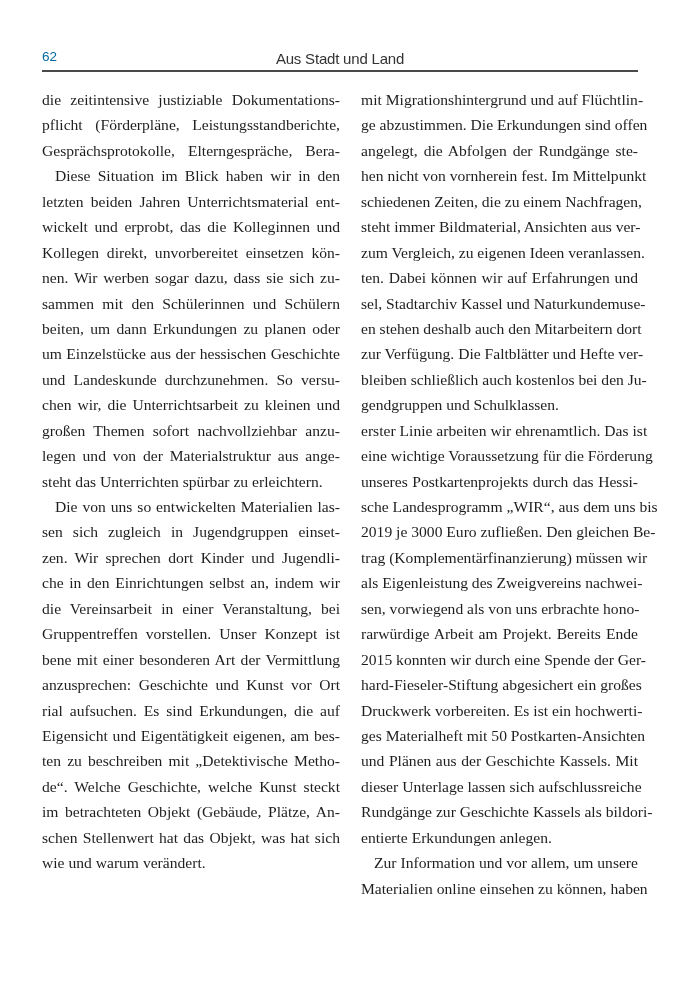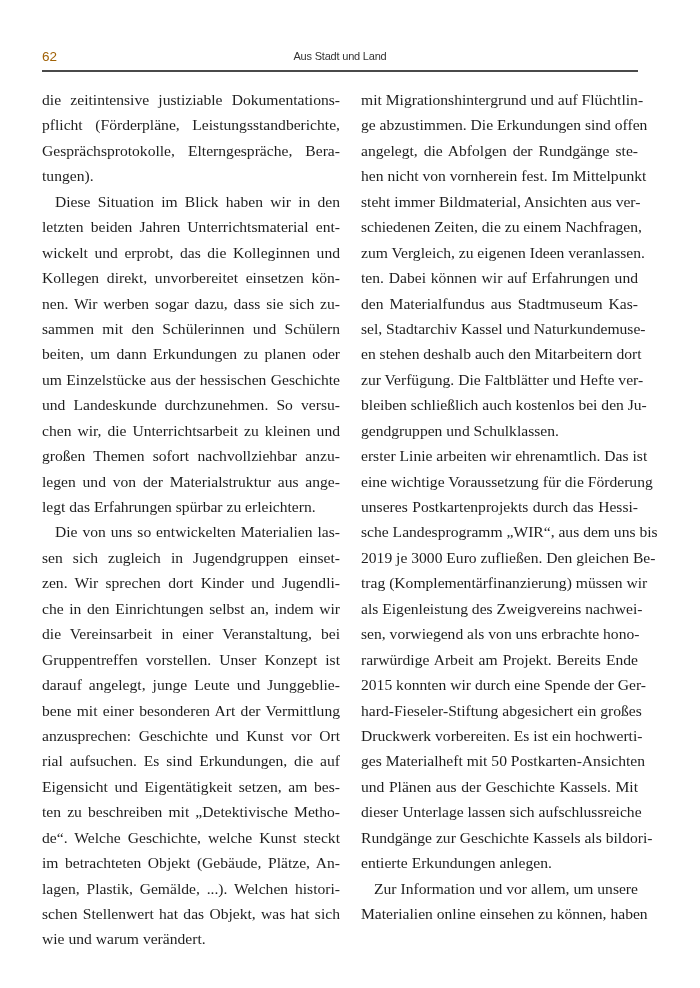--- a/index.html
+++ b/index.html
@@ -1,22 +1,22 @@
 <!DOCTYPE html>
 <html><head>
 <meta charset="utf-8">
 <style>
   html, body { margin: 0; padding: 0; background: #ffffff; }
   body { width: 700px; height: 988px; position: relative; overflow: hidden;
          font-family: "DejaVu Serif", "Liberation Serif", serif; color: #1e1e1e; }
   .header { position: absolute; left: 42px; top: 46px; width: 596px; height: 26px; }
   .page-number { position: absolute; left: 0; top: 3px;
-    font-family: "Liberation Sans", sans-serif; font-size: 13.5px; color: #a16207; }
+    font-family: "Liberation Sans", sans-serif; font-size: 13.5px; color: #0369a1; }
   .running-head { position: absolute; left: 0; right: 0; top: 4px; text-align: center;
-    font-family: "Liberation Sans", sans-serif; font-size: 11px; color: #333; letter-spacing: -0.2px; }
+    font-family: "Liberation Sans", sans-serif; font-size: 15px; color: #333; letter-spacing: -0.2px; }
   .rule { position: absolute; left: 42px; top: 70px; width: 596px; height: 2px; background: #4a4a4a; }
   .col { position: absolute; top: 87px; }
   .col-left { left: 42px; width: 298px; }
   .col-right { left: 361px; width: 277px; }
   .line { display: block; height: 25.45px; line-height: 25.45px; white-space: nowrap;
     font-family: "Liberation Serif", "DejaVu Serif", serif; font-size: 15.6px;
     text-align: justify; text-align-last: justify; }
   .line.indent { padding-left: 13px; }
   .line.last { text-align-last: left; }
 </style>
@@ -26,62 +26,58 @@
 <div class="header">
   <span class="page-number">62</span>
   <span class="running-head">Aus Stadt und Land</span>
 </div>
 <div class="rule"></div>
 
 <div class="col col-left" id="col-left">
     <span class="line">die zeitintensive justiziable Dokumentations-</span>
     <span class="line">pflicht (Förderpläne, Leistungsstandberichte,</span>
     <span class="line">Gesprächsprotokolle, Elterngespräche, Bera-</span>
-    <span class="line last">tungen).</span>
     <span class="line indent">Diese Situation im Blick haben wir in den</span>
     <span class="line">letzten beiden Jahren Unterrichtsmaterial ent-</span>
     <span class="line">wickelt und erprobt, das die Kolleginnen und</span>
     <span class="line">Kollegen direkt, unvorbereitet einsetzen kön-</span>
     <span class="line">nen. Wir werben sogar dazu, dass sie sich zu-</span>
     <span class="line">sammen mit den Schülerinnen und Schülern</span>
     <span class="line">beiten, um dann Erkundungen zu planen oder</span>
     <span class="line">um Einzelstücke aus der hessischen Geschichte</span>
     <span class="line">und Landeskunde durchzunehmen. So versu-</span>
     <span class="line">chen wir, die Unterrichtsarbeit zu kleinen und</span>
     <span class="line">großen Themen sofort nachvollziehbar anzu-</span>
     <span class="line">legen und von der Materialstruktur aus ange-</span>
-    <span class="line last">legt das Erfahrungen spürbar zu erleichtern.</span>
+    <span class="line last">steht das Unterrichten spürbar zu erleichtern.</span>
     <span class="line indent">Die von uns so entwickelten Materialien las-</span>
     <span class="line">sen sich zugleich in Jugendgruppen einset-</span>
     <span class="line">zen. Wir sprechen dort Kinder und Jugendli-</span>
     <span class="line">che in den Einrichtungen selbst an, indem wir</span>
     <span class="line">die Vereinsarbeit in einer Veranstaltung, bei</span>
     <span class="line">Gruppentreffen vorstellen. Unser Konzept ist</span>
-    <span class="line">darauf angelegt, junge Leute und Junggeblie-</span>
     <span class="line">bene mit einer besonderen Art der Vermittlung</span>
     <span class="line">anzusprechen: Geschichte und Kunst vor Ort</span>
     <span class="line">rial aufsuchen. Es sind Erkundungen, die auf</span>
-    <span class="line">Eigensicht und Eigentätigkeit setzen, am bes-</span>
+    <span class="line">Eigensicht und Eigentätigkeit eigenen, am bes-</span>
     <span class="line">ten zu beschreiben mit „Detektivische Metho-</span>
     <span class="line">de“. Welche Geschichte, welche Kunst steckt</span>
     <span class="line">im betrachteten Objekt (Gebäude, Plätze, An-</span>
-    <span class="line">lagen, Plastik, Gemälde, ...). Welchen histori-</span>
     <span class="line">schen Stellenwert hat das Objekt, was hat sich</span>
     <span class="line last">wie und warum verändert.</span>
   </div>
 <div class="col col-right" id="col-right">
 <span class="line">mit Migrationshintergrund und auf Flüchtlin-</span>
     <span class="line">ge abzustimmen. Die Erkundungen sind offen</span>
     <span class="line">angelegt, die Abfolgen der Rundgänge ste-</span>
     <span class="line">hen nicht von vornherein fest. Im Mittelpunkt</span>
+    <span class="line">schiedenen Zeiten, die zu einem Nachfragen,</span>
     <span class="line">steht immer Bildmaterial, Ansichten aus ver-</span>
-    <span class="line">schiedenen Zeiten, die zu einem Nachfragen,</span>
     <span class="line">zum Vergleich, zu eigenen Ideen veranlassen.</span>
     <span class="line">ten. Dabei können wir auf Erfahrungen und</span>
-    <span class="line">den Materialfundus aus Stadtmuseum Kas-</span>
     <span class="line">sel, Stadtarchiv Kassel und Naturkundemuse-</span>
     <span class="line">en stehen deshalb auch den Mitarbeitern dort</span>
     <span class="line">zur Verfügung. Die Faltblätter und Hefte ver-</span>
     <span class="line">bleiben schließlich auch kostenlos bei den Ju-</span>
     <span class="line last">gendgruppen und Schulklassen.</span>
     <span class="line">erster Linie arbeiten wir ehrenamtlich. Das ist</span>
     <span class="line">eine wichtige Voraussetzung für die Förderung</span>
     <span class="line">unseres Postkartenprojekts durch das Hessi-</span>
     <span class="line">sche Landesprogramm „WIR“, aus dem uns bis</span>
     <span class="line">2019 je 3000 Euro zufließen. Den gleichen Be-</span>

